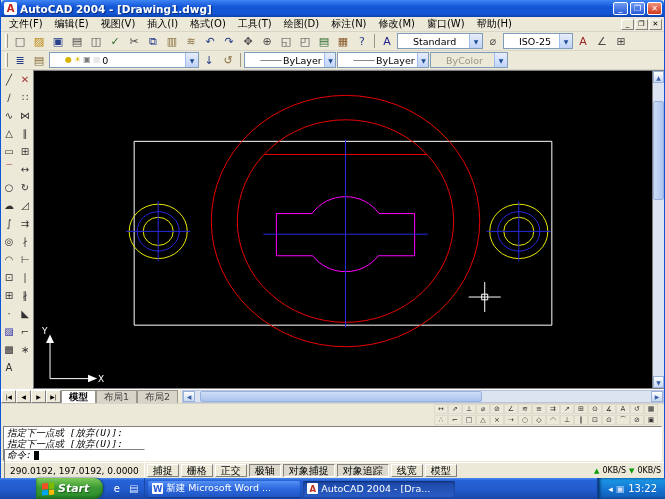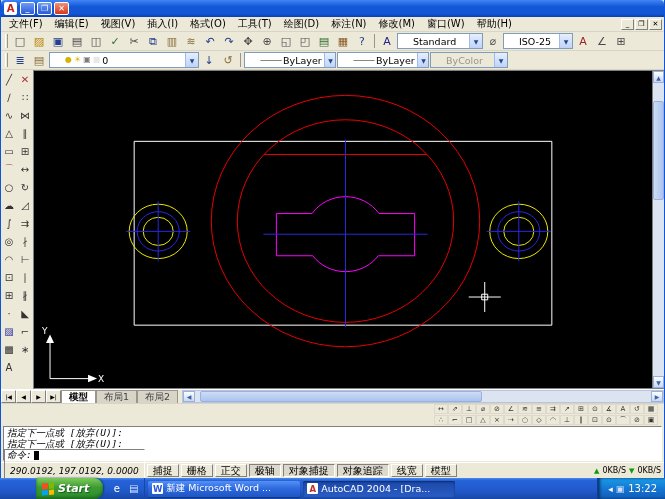--- a/index.html
+++ b/index.html
@@ -75,21 +75,21 @@
 .dbtn{width:14px;height:10px;font-size:7px;background:#ece9d8;border:1px solid #ddd9cc;display:flex;align-items:center;justify-content:center;padding:0;color:#333;}
 
 .cmdwin{height:37px;flex:none;background:#ece9d8;padding:1px 2px;display:flex;}
 .cmdbox{flex:1;background:#fff;border:1px solid;border-color:#808080 #fff #fff #808080;
   font-family:"DejaVu Sans Mono","Liberation Mono",monospace;font-size:9.5px;padding:0 3px;
   display:flex;flex-direction:column;justify-content:flex-end;overflow:hidden;}
 .cmdline{height:11px;line-height:11px;white-space:nowrap;color:#000;font-style:italic;}
 .caret{display:inline-block;width:5px;height:9px;background:#000;vertical-align:middle;margin-left:2px;}
 
 .statusbar{height:16px;flex:none;display:flex;align-items:center;gap:2px;background:#ece9d8;padding:0 3px;border-top:1px solid #fff;}
-.coords{font-size:9px;padding:16px 5px;border:1px solid;border-color:#808080 #fff #fff #808080;color:#000;white-space:nowrap;font-style:italic;}
+.coords{font-size:9px;padding:16px 5px;border:1px solid;border-color:#808080 #fff #fff #808080;color:#000;white-space:nowrap;}
 .sbuttons{display:flex;gap:2px;}
 .stbtn{font-size:10px;padding:0 5px;height:13px;background:#ece9d8;border:1px solid;border-color:#fff #808080 #808080 #fff;
   display:flex;align-items:center;white-space:nowrap;}
 .stbtn.pressed{border-color:#808080 #fff #fff #808080;background:#dcd8cc;}
 .net{margin-left:auto;display:flex;align-items:center;gap:3px;font-size:8px;white-space:nowrap;color:#000;}
 .net .arr{font-size:7px;color:#0a9a0a;}
 
 .taskbar{height:21px;flex:none;display:flex;align-items:stretch;gap:3px;
   background:linear-gradient(180deg,#4a8af2 0%,#2663d8 12%,#2159cb 60%,#1747a6 100%);}
 .startbtn{flex:none;display:flex;align-items:center;gap:4px;padding:0 14px 0 6px;border:none;border-radius:0 9px 9px 0;
@@ -117,20 +117,21 @@
 .clock{font-size:10px;color:#fff;}
 </style>
 </head>
 <body>
 
 <div id="screen">
   <div class="window">
 
     <div class="titlebar">
       <span class="app-icon">A</span>
+      <span class="title">AutoCAD 2004 - [Drawing1.dwg]</span>
       <span class="winbtns">
         <button class="wbtn">_</button>
         <button class="wbtn">❐</button>
         <button class="wbtn close">✕</button>
       </span>
     </div>
 
     <div class="menubar">
       <div class="menu-items">
 

